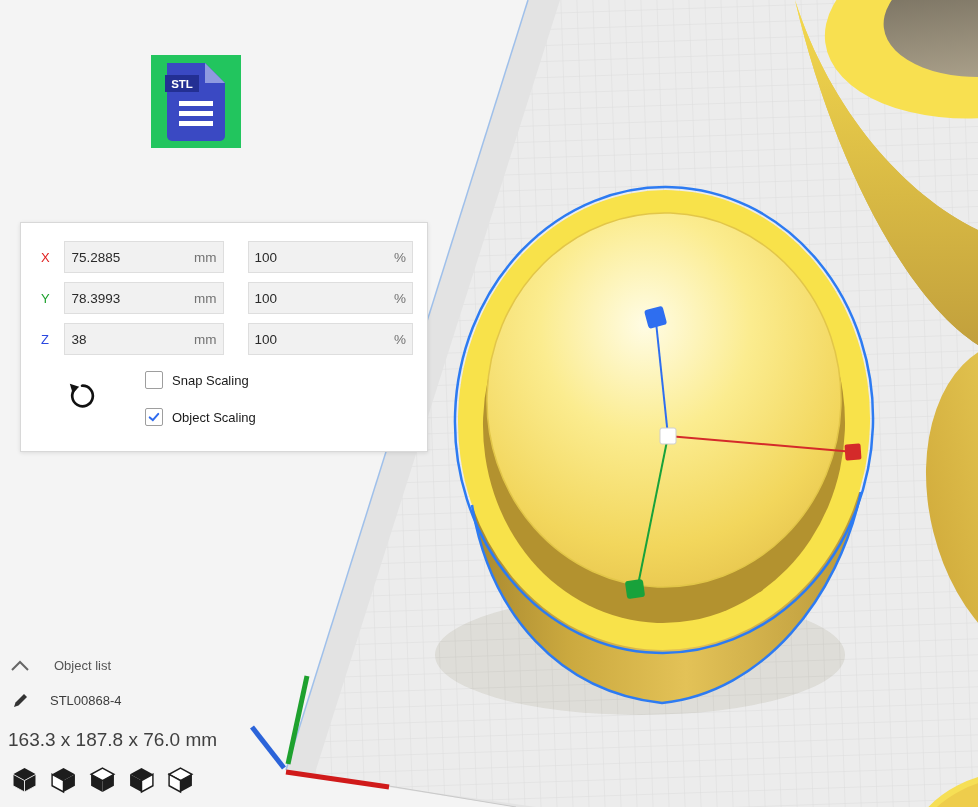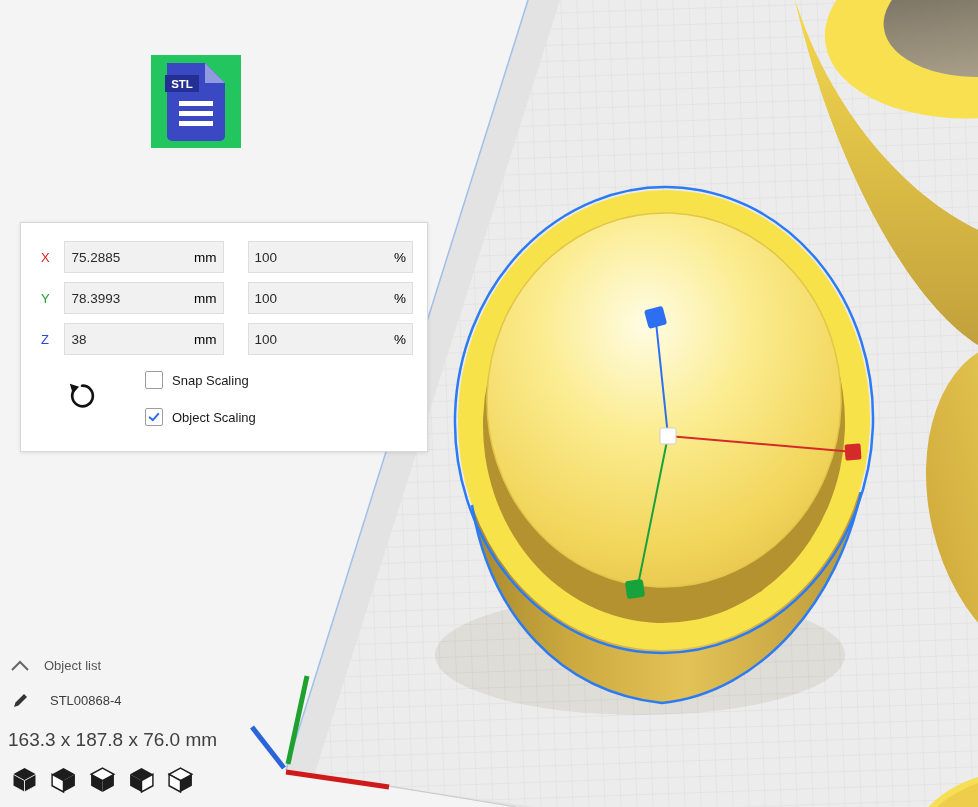--- a/index.html
+++ b/index.html
@@ -38,21 +38,21 @@
   .axis-z { color: #2b48e0; }
   .field {
     height: 32px;
     background: #f1f1f1;
     border: 1px solid #dedede;
     display: flex; align-items: center; justify-content: space-between;
     padding: 0 6px;
     font-size: 13.5px;
   }
   .field .val { color: #2a2a2a; }
-  .field .unit { color: #000000; }
+  .field .unit { color: #737373; }
   .field.size { width: 175px; margin-left: 9px; }
   .field.pct  { width: 182px; margin-left: 24px; gap: 24px; }
   .panel-controls { display: flex; margin-top: 13px; }
   .reset-btn {
     background: none; border: none; cursor: pointer;
     margin-left: 34px; margin-top: 12px;
     width: 34px; height: 34px; padding: 0;
   }
   .checks { margin-left: 33px; }
   .check-row { display: flex; align-items: center; height: 24px; margin-bottom: 13px; margin-left: 13px; }
@@ -65,21 +65,21 @@
   .checkbox svg.check { display: none; }
   .checkbox.checked svg.check { display: block; }
   .check-label { margin-left: 9px; font-size: 13px; color: #1a1a1a; }
 
   
   .object-list-toggle {
     position: absolute; left: 10px; top: 658px;
     display: flex; align-items: center;
     z-index: 10; cursor: pointer;
   }
-  .object-list-toggle .label { margin-left: 14px; font-size: 13px; color: #555; }
+  .object-list-toggle .label { margin-left: 24px; font-size: 13px; color: #555; }
   .object-row {
     position: absolute; left: 12px; top: 691px;
     display: flex; align-items: center;
     z-index: 10;
   }
   .object-row .label { margin-left: 20px; font-size: 13px; color: #3c3c3c; }
   .dims-text {
     position: absolute; left: 8px; top: 729px;
     font-size: 19px; color: #404040;
     z-index: 10;

